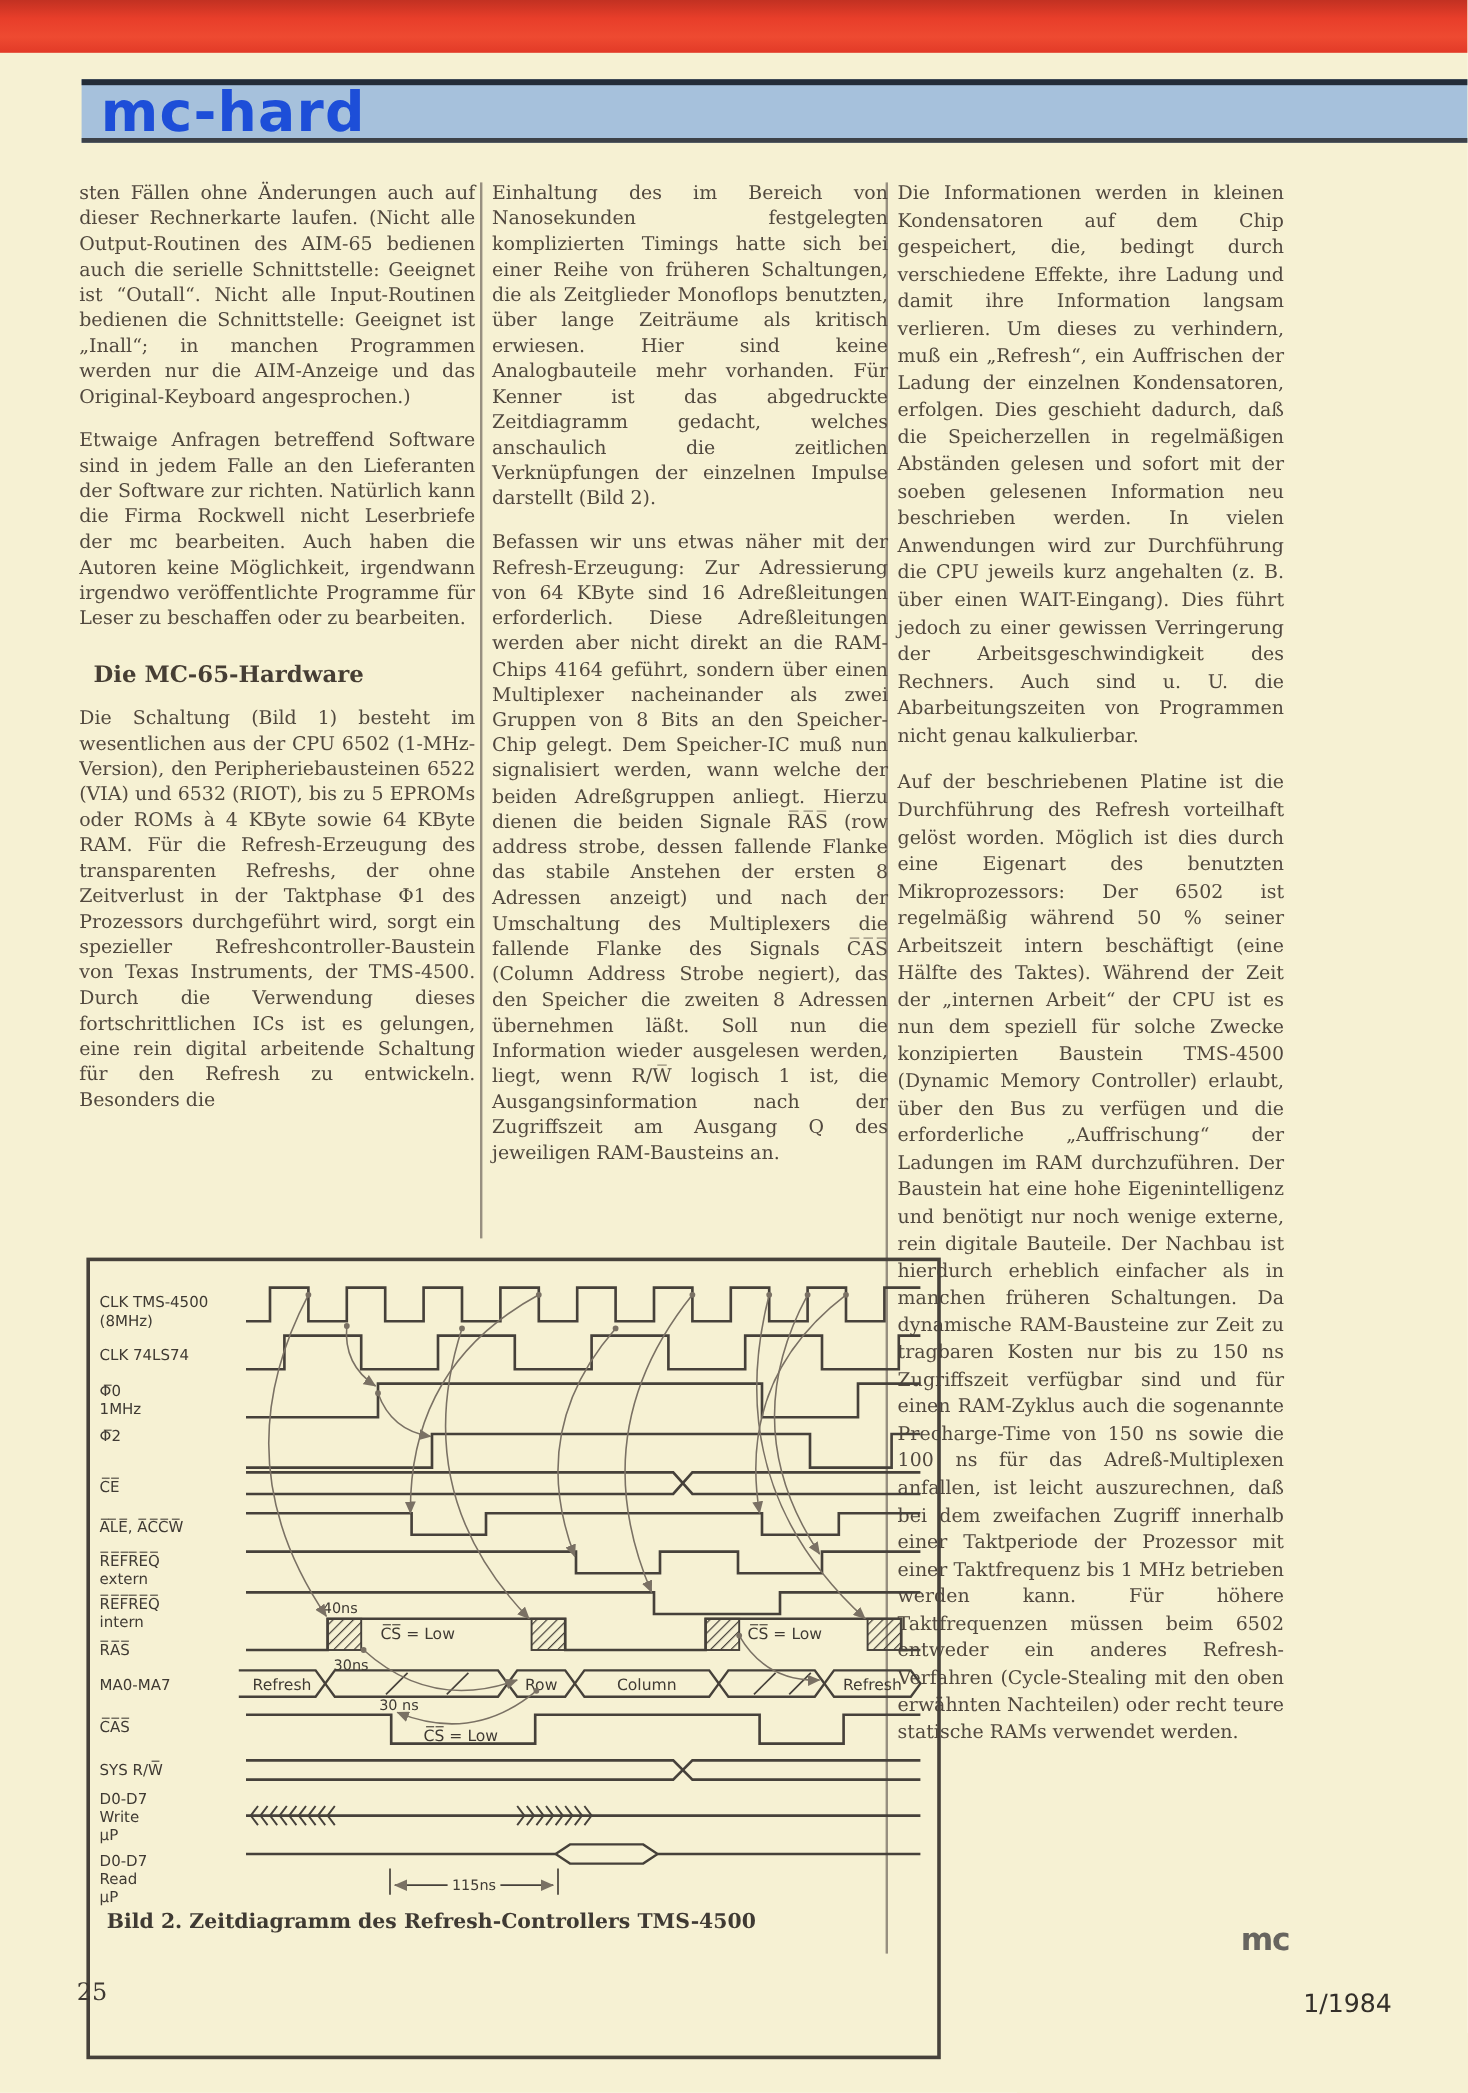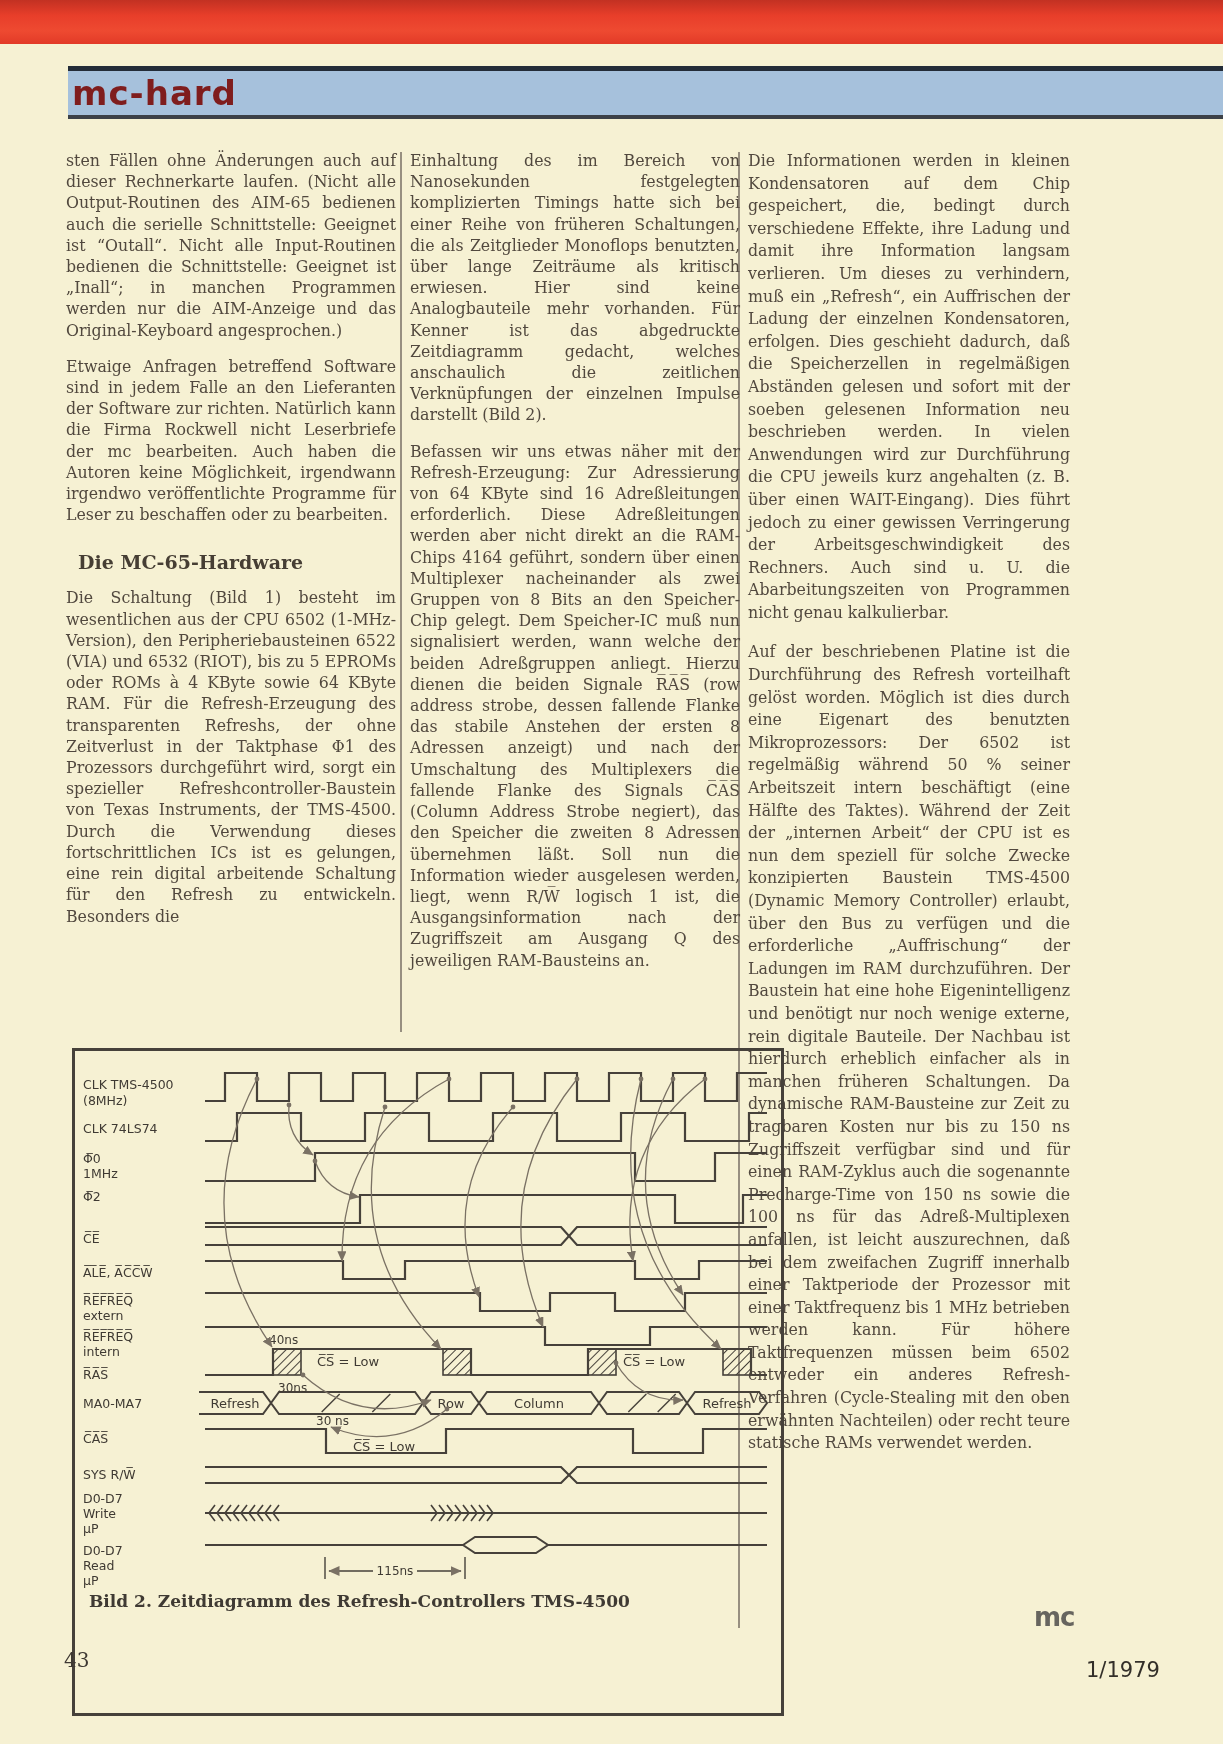--- a/index.html
+++ b/index.html
@@ -2,22 +2,22 @@
 <html><head>
 <meta charset="utf-8">
 <style>
   html,body{margin:0;padding:0;}
   .page{position:relative;width:1223px;height:1744px;background:#f6f1d3;overflow:hidden;
         font-family:"DejaVu Serif",serif;color:#51483e;}
   .topbar{position:absolute;left:0;top:0;width:1223px;height:44px;
           background:linear-gradient(180deg,#c23122 0%,#e83e2a 35%,#ee4a31 70%,#e23a27 100%);}
   .titlebar{position:absolute;left:68px;top:66px;width:1155px;height:44px;background:#a6c1dc;
             border-top:5px solid #232c38;border-bottom:4px solid #3c4148;box-sizing:content-box;}
-  .titlebar .t{font-family:"DejaVu Sans",sans-serif;font-weight:800;font-size:34px;line-height:44px;
-               color:#7f1d1d;padding-left:4px;letter-spacing:1px;}
+  .titlebar .t{font-family:"DejaVu Sans",sans-serif;font-weight:800;font-size:46px;line-height:44px;
+               color:#1d4ed8;padding-left:16px;letter-spacing:1px;}
   .col{position:absolute;top:150px;width:330px;text-align:justify;}
   .col p{margin:0 0 15px 0;font-size:15.8px;line-height:21.2px;}
   #col1{left:66px;}
   #col2{left:410px;}
   #col3{left:748px;width:322px;}
   #col3 p{line-height:22.6px;margin-bottom:17px;}
   .col h3{font-size:19px;margin:26px 0 14px 12px;color:#463e34;}
   .divider{position:absolute;width:2px;background:#978f80;}
   #div1{left:400px;top:152px;height:880px;}
   #div2{left:738px;top:152px;height:1476px;}
@@ -237,17 +237,17 @@
           <circle cx="372" cy="358" r="2.4" fill="#7a7164"></circle>
         </g>
         <g>
           <path d="M541,312 Q563.4,350.6 608,349" fill="none" stroke="#7a7164" stroke-width="1.3" marker-end="url(#ah)"></path>
           <circle cx="541" cy="312" r="2.4" fill="#7a7164"></circle>
         </g>
         <text x="14" y="556" font-size="17" font-weight="bold" font-family="DejaVu Serif, serif" fill="#463e34">Bild 2. Zeitdiagramm des Refresh-Controllers TMS-4500</text>
       </svg>
   </div>
 
-  <div class="footer-num">43</div>
+  <div class="footer-num">25</div>
   <div class="footer-logo">mc</div>
-  <div class="footer-issue">1/1979</div>
+  <div class="footer-issue">1/1984</div>
 
 </div>
 
 </body></html>

